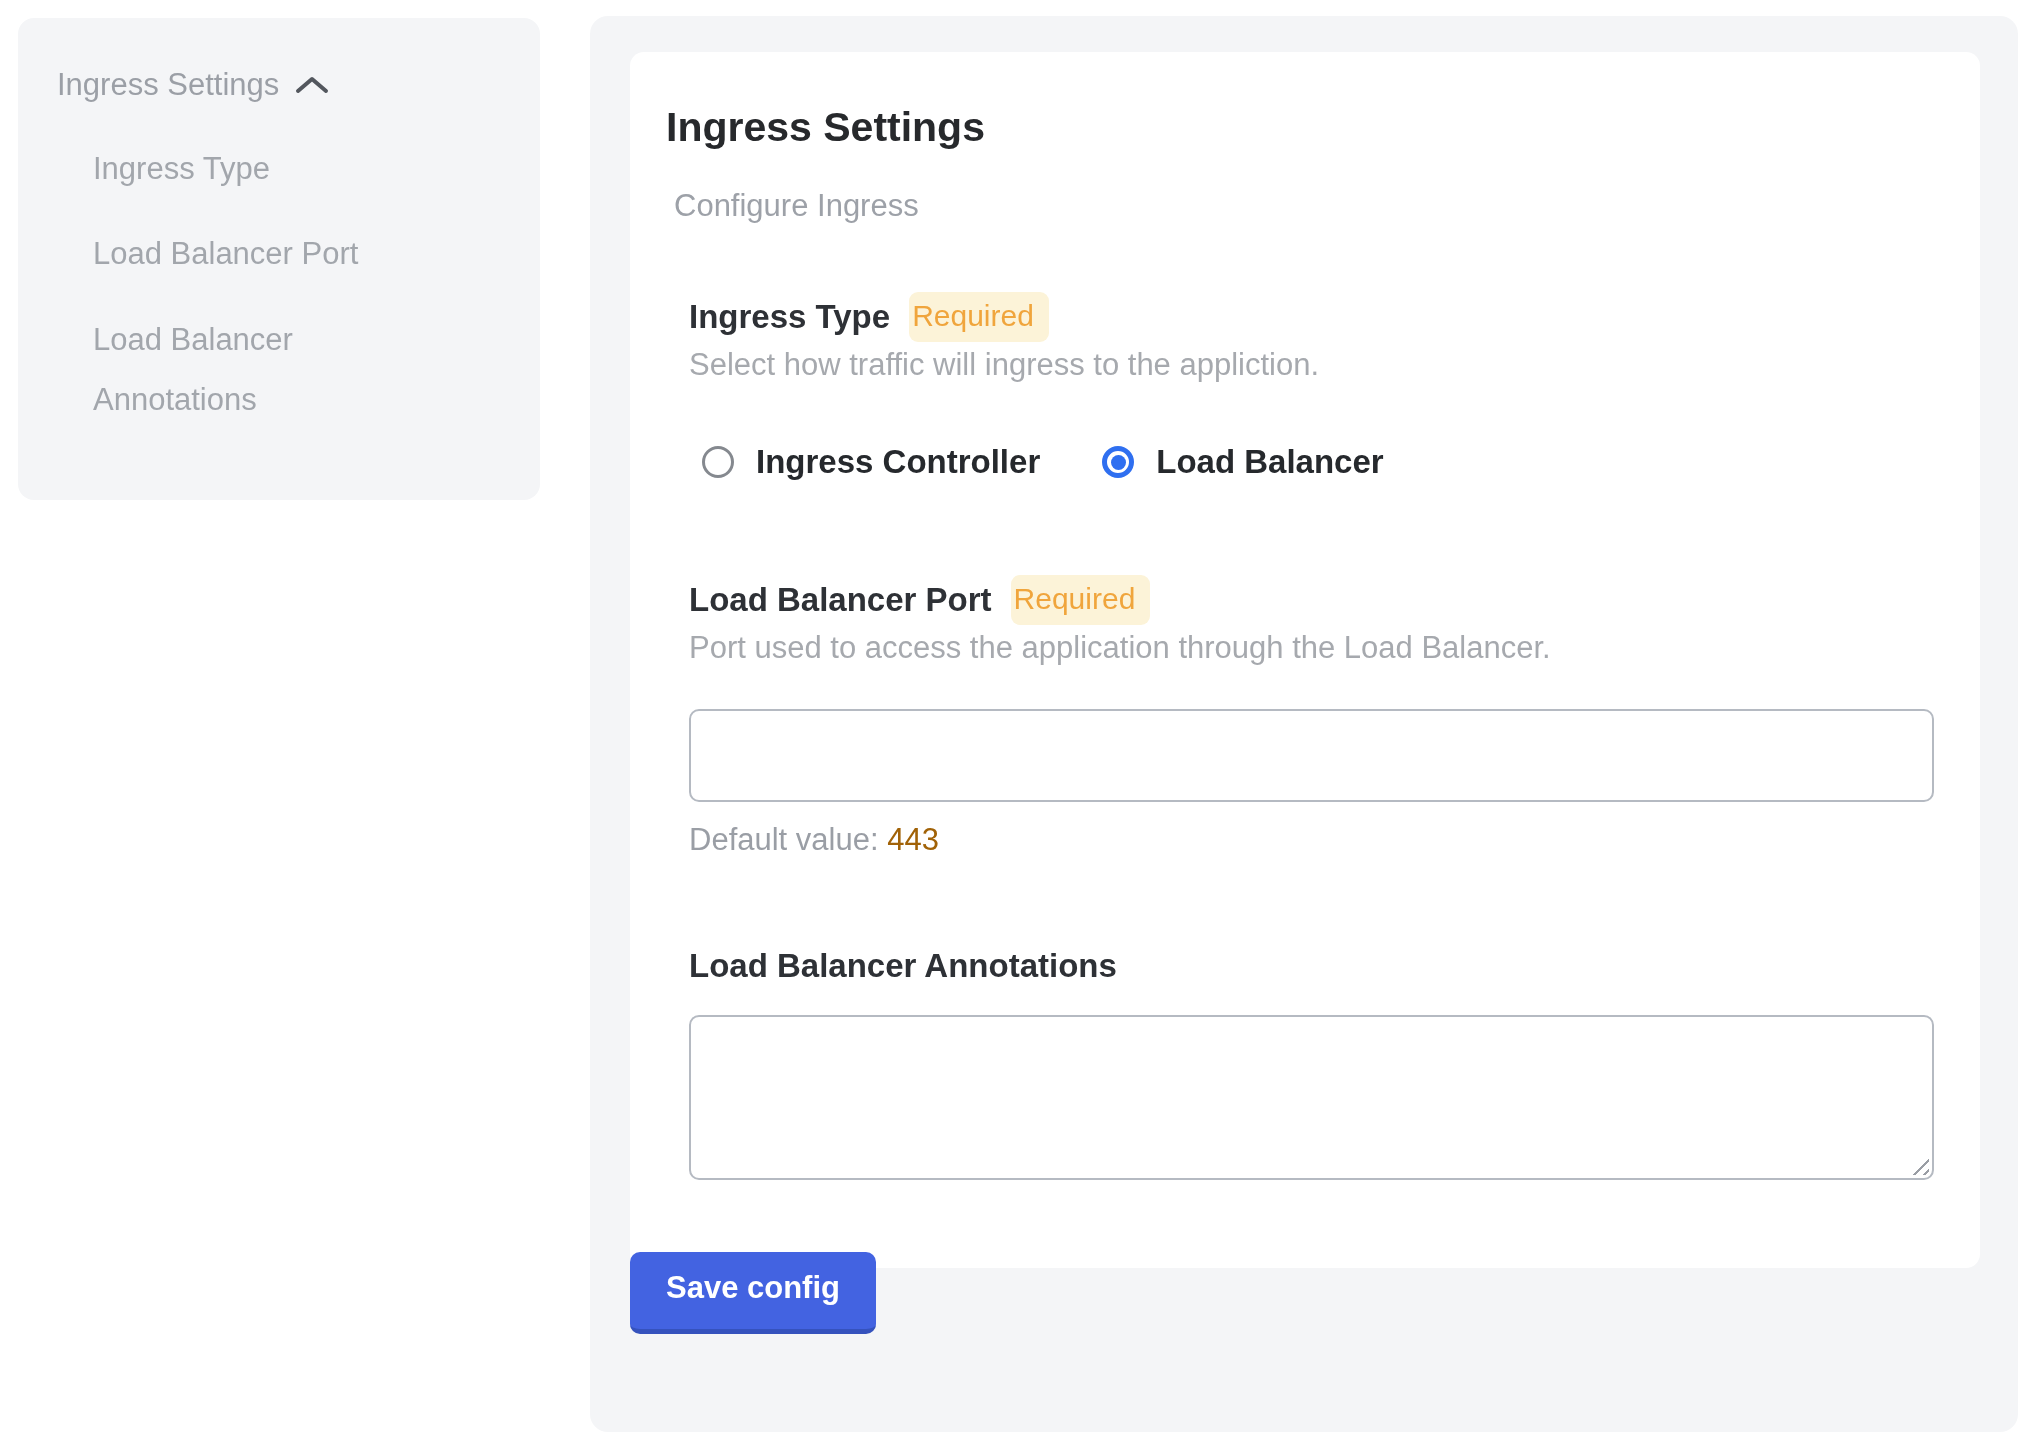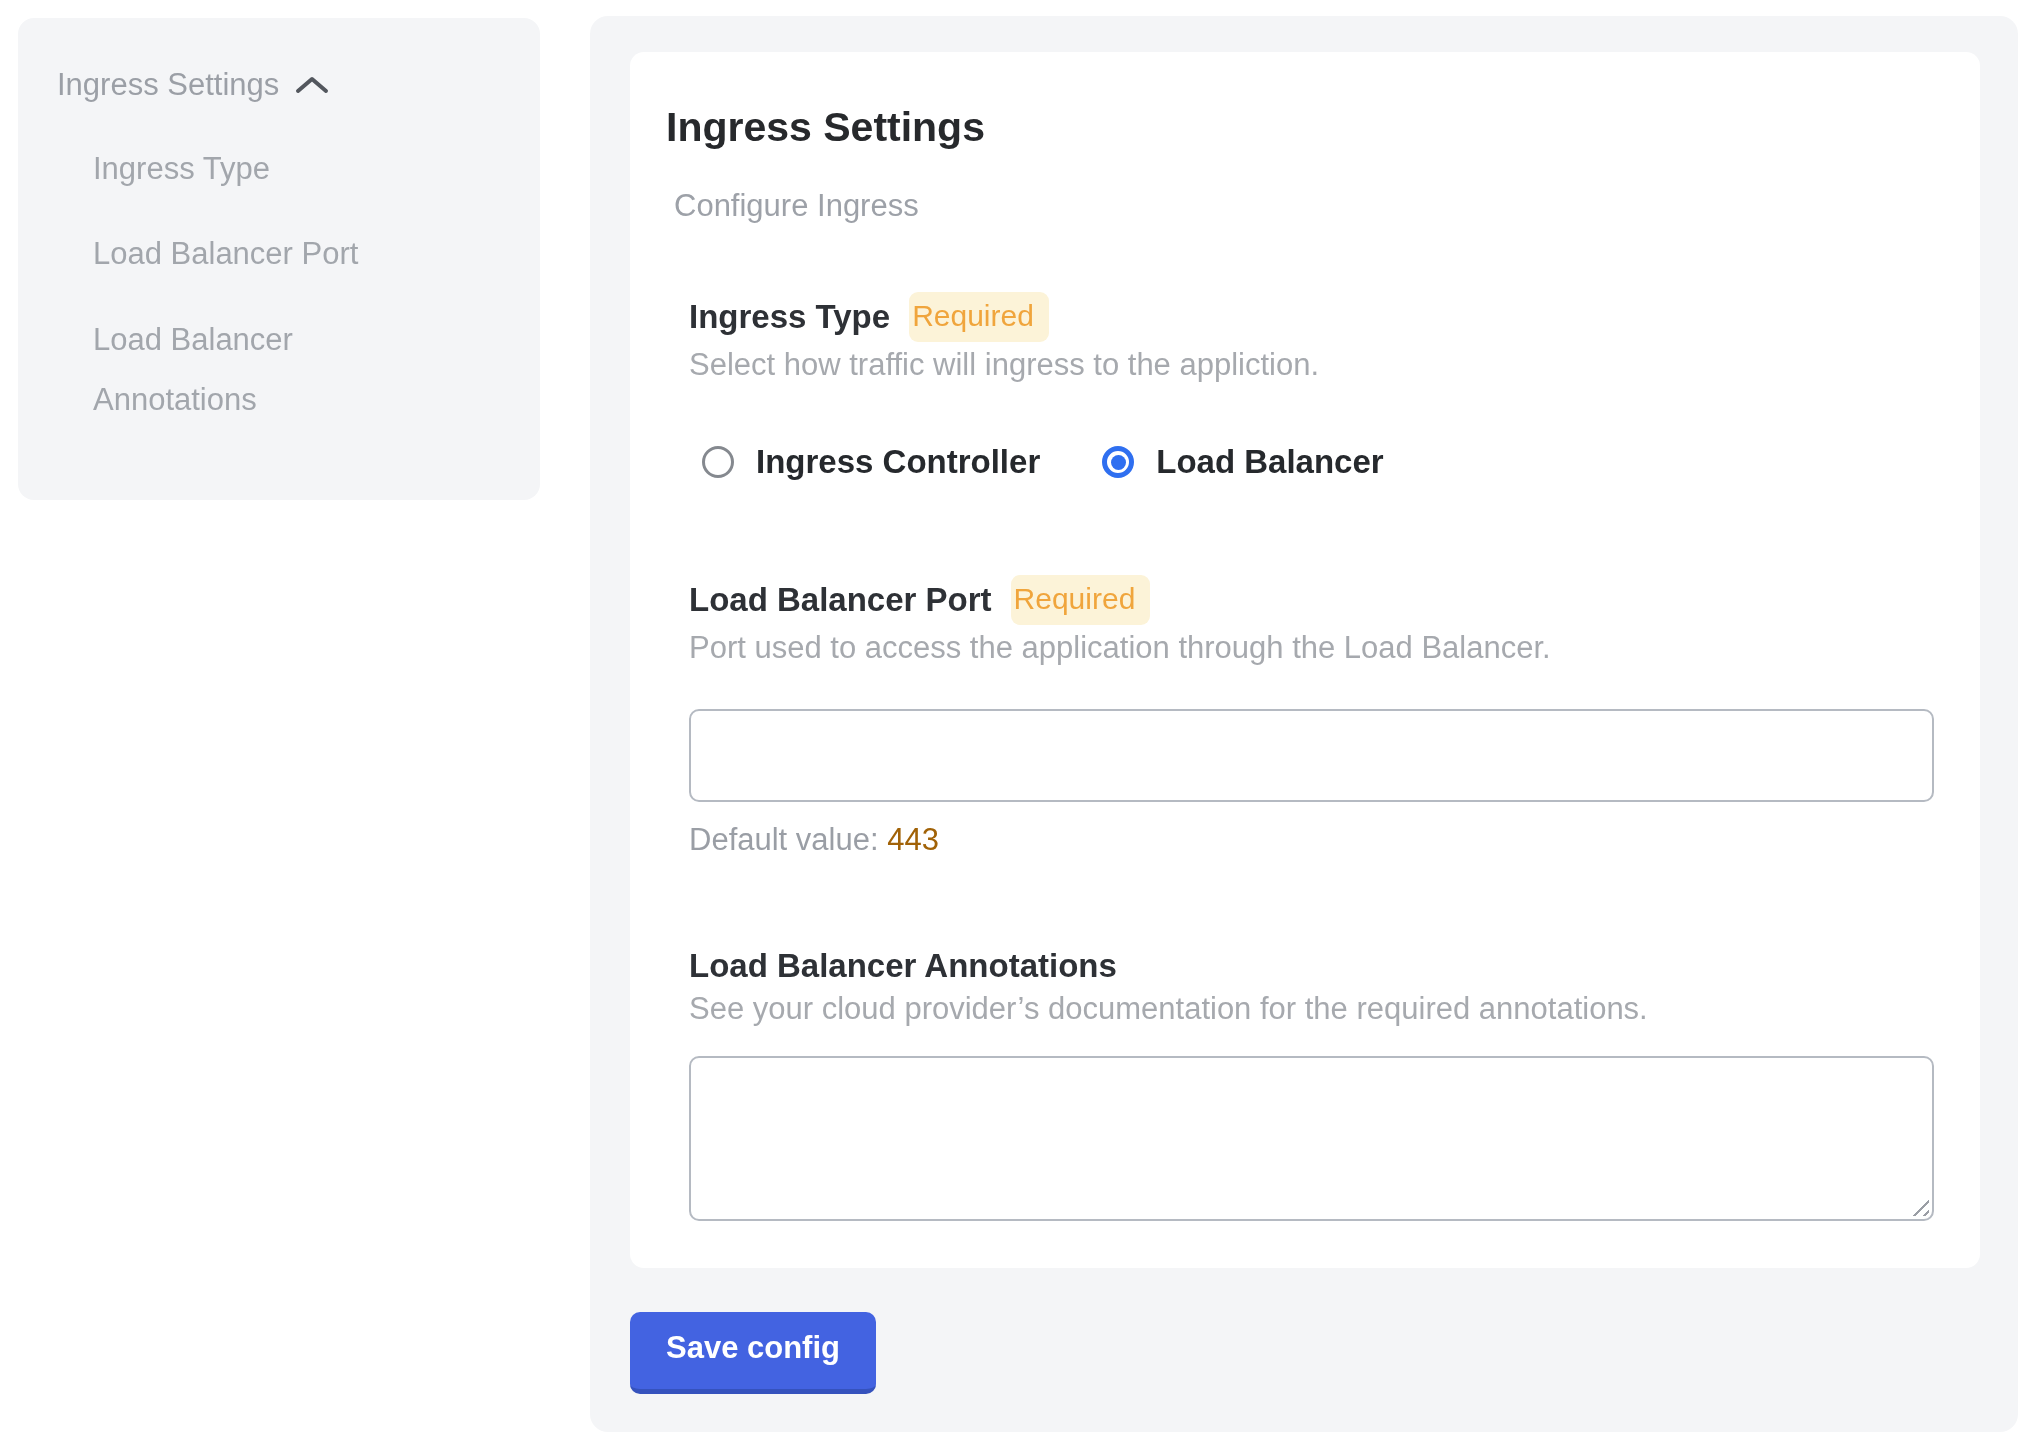--- a/index.html
+++ b/index.html
@@ -187,21 +187,21 @@
         #9a9ea5 10% 18%,
         transparent 18% 38%,
         #9a9ea5 38% 46%,
         transparent 46% 100%);
     pointer-events: none;
   }
 
   
   .save-button {
     position: absolute;
-    left: 40px; top: 1296px;
+    left: 40px; top: 1236px;
     height: 82px;
     padding: 0 36px 5px 36px;
     background: #4363e1;
     border: none;
     border-bottom: 5px solid #3552bd;
     border-radius: 10px;
     color: #ffffff;
     font-family: inherit;
     font-size: 31px;
     font-weight: 700;
@@ -265,21 +265,20 @@
       <div class="default-row">
         <span>Default value:</span>
         <span class="default-value">443</span>
       </div>
     </div>
 
     <div class="section s3">
       <div class="section-heading-row">
         <span class="section-heading">Load Balancer Annotations</span>
       </div>
-      <div class="section-desc">See your cloud provider’s documentation for the required annotations.</div>
 
       <div class="textarea-wrap">
         <textarea class="text-area" style=""></textarea>
         <span class="resize-grip"></span>
       </div>
     </div>
 
   </div>
 
   <button class="save-button">Save config</button>

